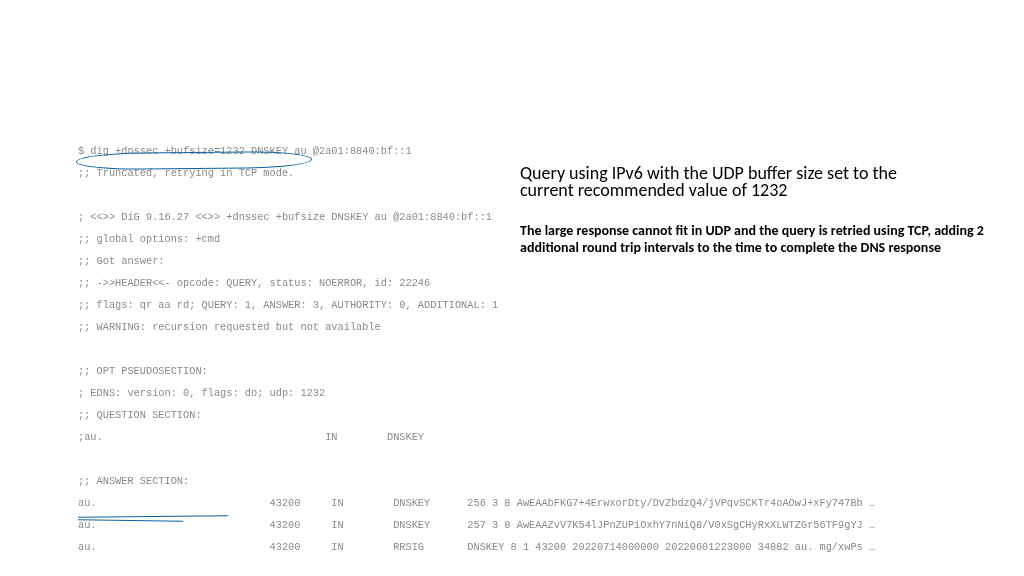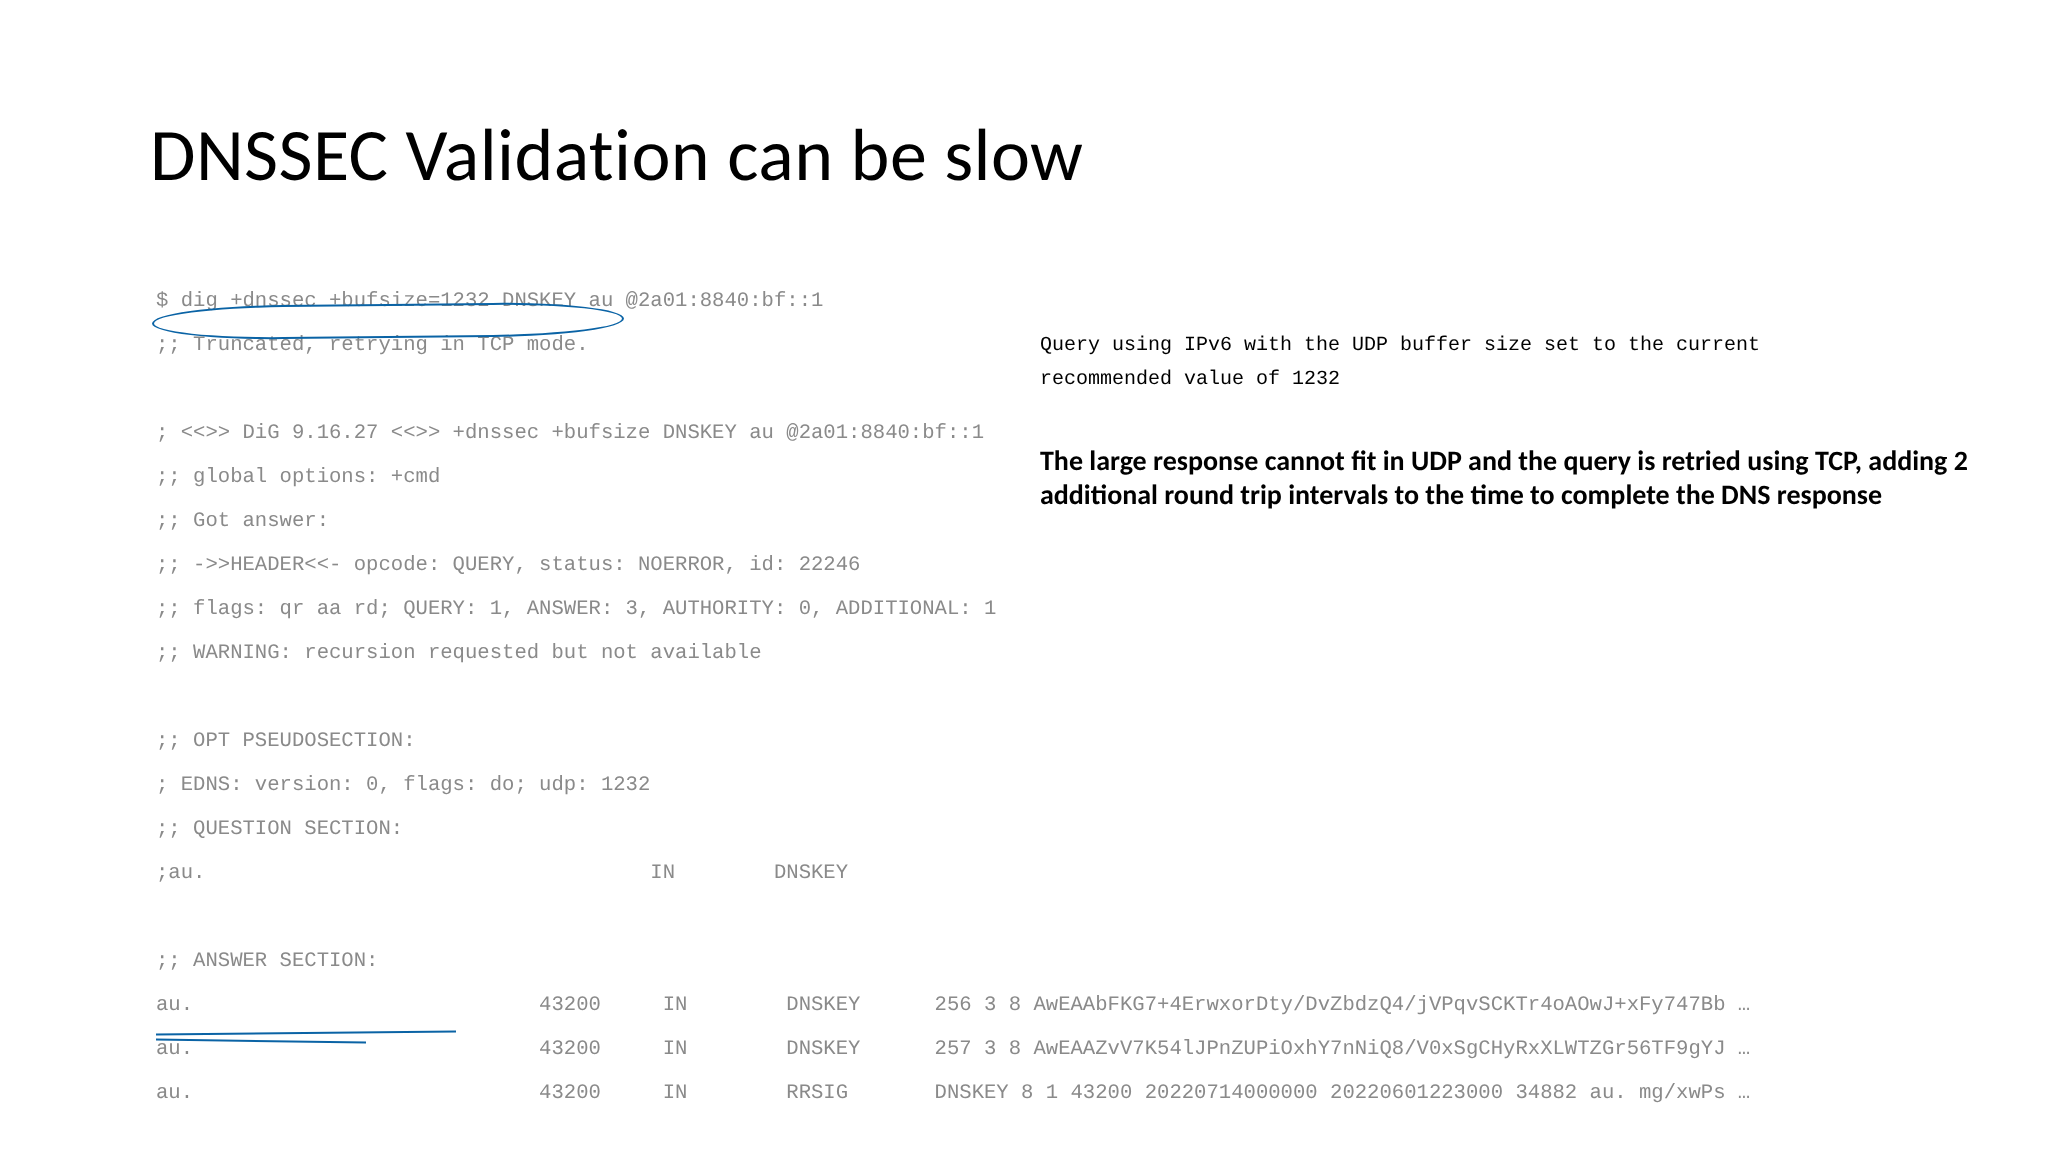--- a/index.html
+++ b/index.html
@@ -70,40 +70,38 @@
     left: 0; top: 3.5px;
     width: 70%;
     border-top: 1.4px solid #0a63a5;
     transform: rotate(0.8deg);
   }
   .note1 {
     position: absolute;
     left: 520px;
     top: 165px;
     width: 420px;
-    font-size: 10px;
+    font-size: 18px;
     line-height: 17px;
-    font-family: Liberation Mono, monospace;
   }
   .note2 {
     position: absolute;
     left: 520px;
     top: 222px;
     width: 470px;
     font-size: 14px;
     line-height: 17px;
     font-weight: bold;
   }
 </style>
 </head>
 <body>
 
 <div class="slide">
 
-  <div class="title">DNSSEC Validation can be slow</div>
 
   <div class="term">$ dig +dnssec +bufsize=1232 DNSKEY au @2a01:8840:bf::1
 ;; Truncated, retrying in TCP mode.
 
 ; &lt;&lt;&gt;&gt; DiG 9.16.27 &lt;&lt;&gt;&gt; +dnssec +bufsize DNSKEY au @2a01:8840:bf::1
 ;; global options: +cmd
 ;; Got answer:
 ;; -&gt;&gt;HEADER&lt;&lt;- opcode: QUERY, status: NOERROR, id: 22246
 ;; flags: qr aa rd; QUERY: 1, ANSWER: 3, AUTHORITY: 0, ADDITIONAL: 1
 ;; WARNING: recursion requested but not available

